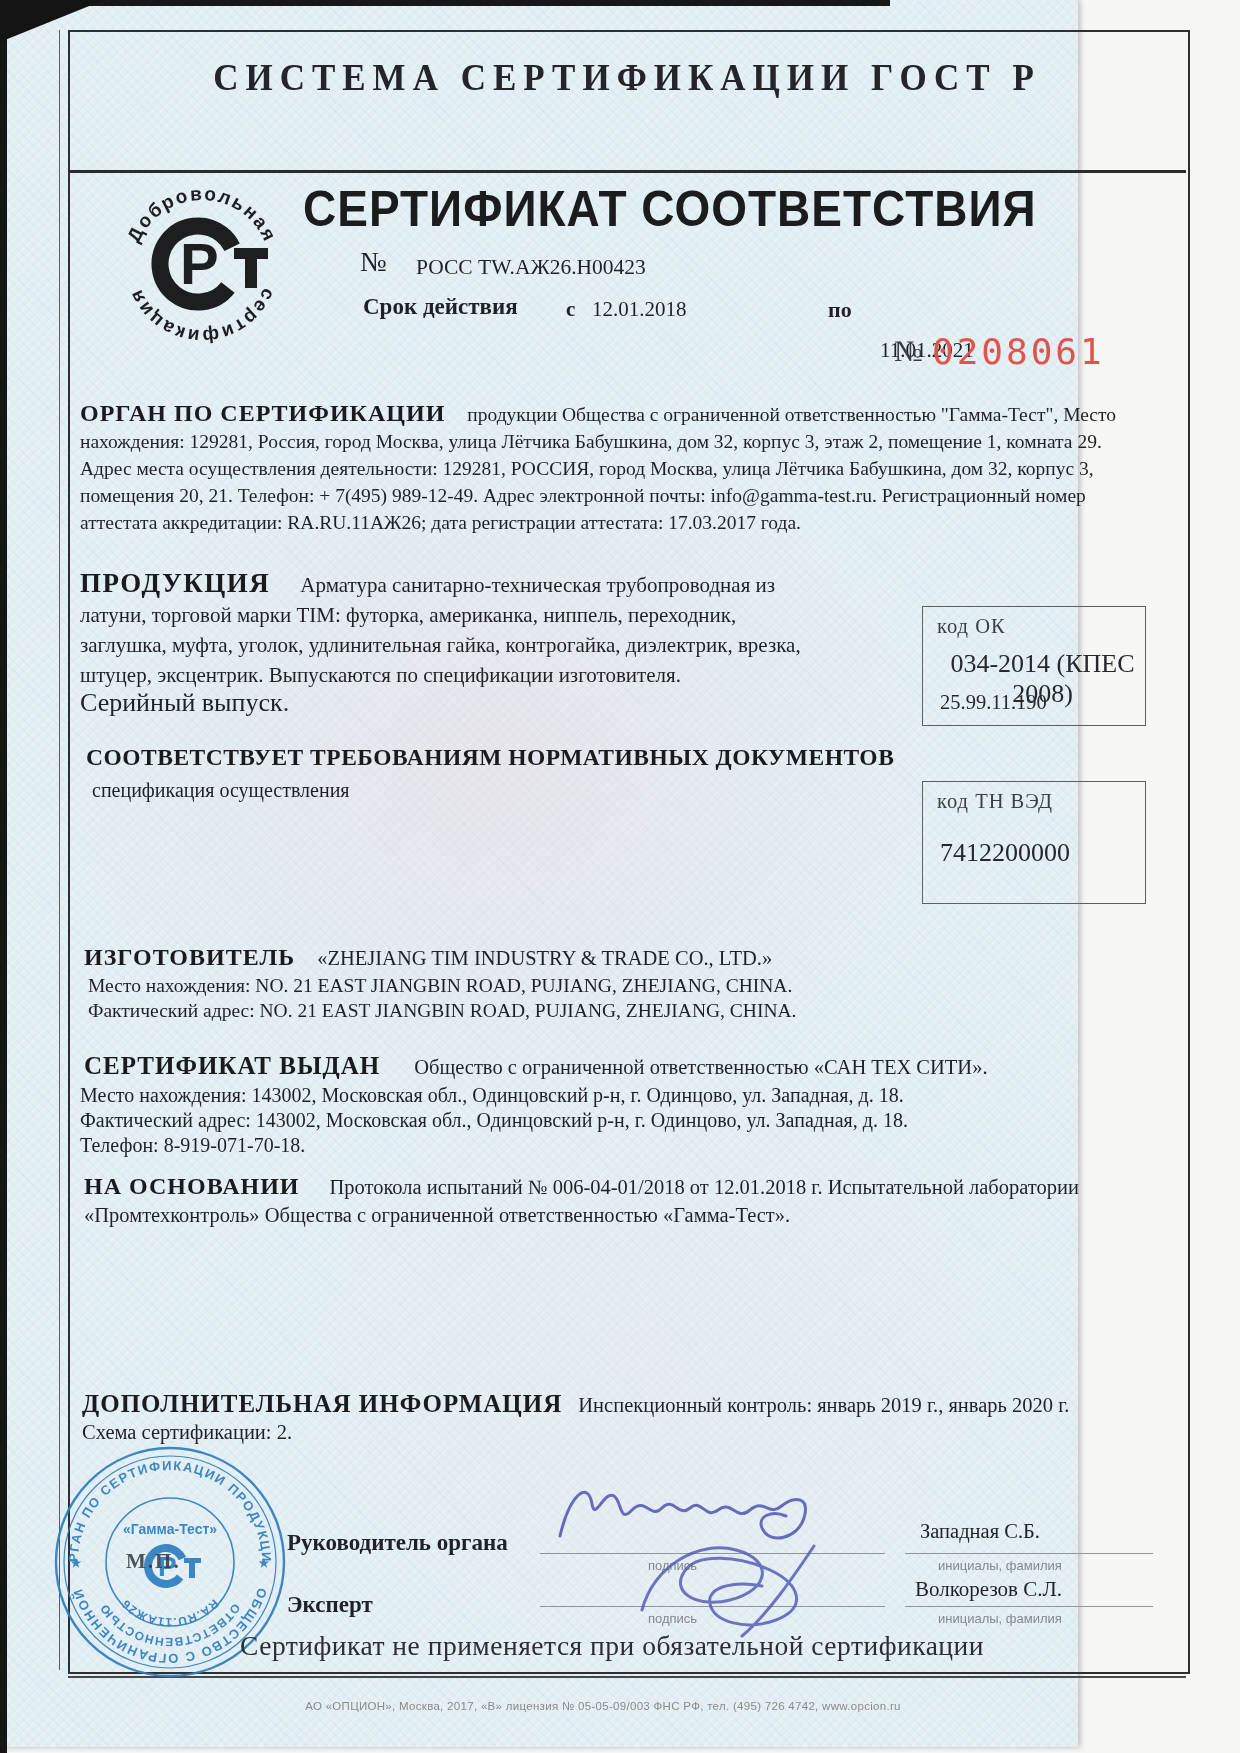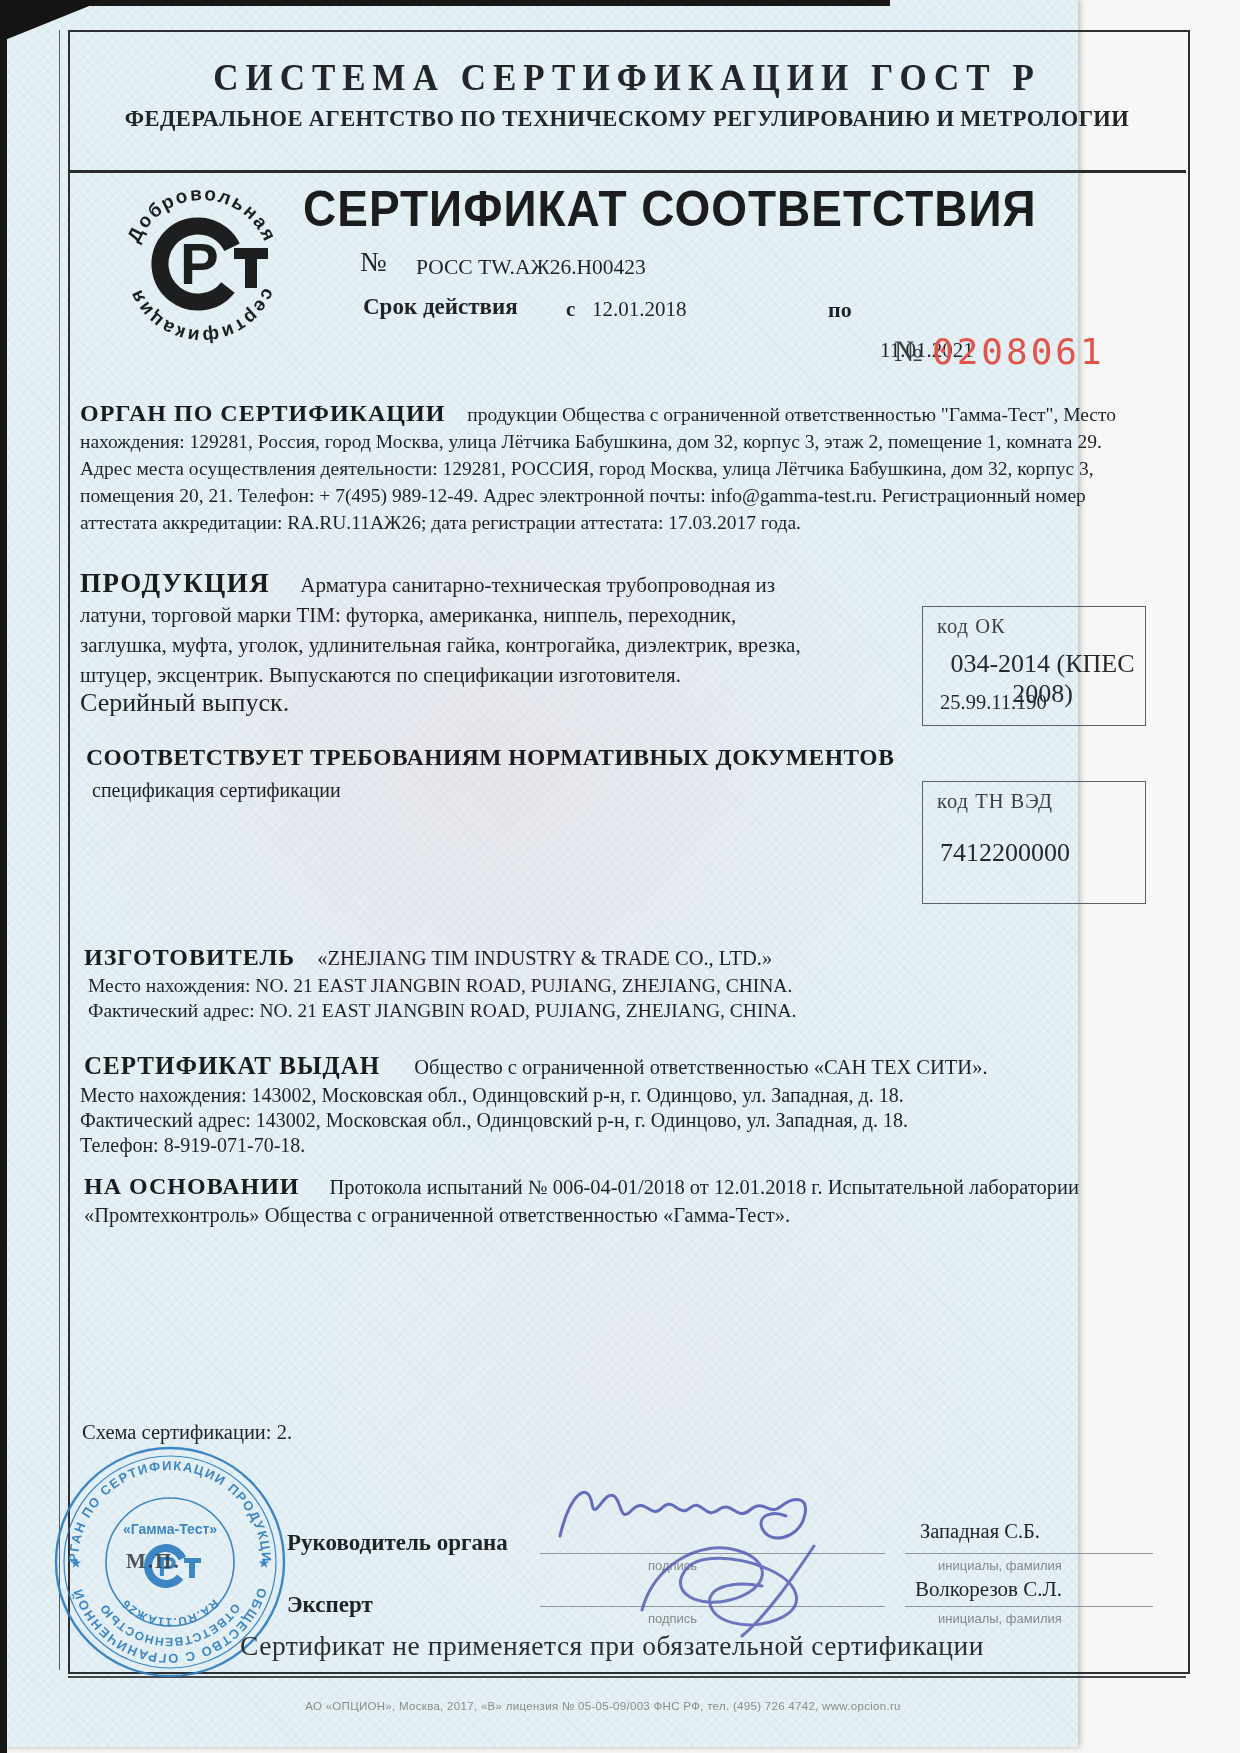--- a/index.html
+++ b/index.html
@@ -58,21 +58,20 @@
 
 <div id="canvas">
   <div id="paper">
 
     <div class="frame"></div>
     <div class="frame-left2"></div>
     <div class="hdr-divider"></div>
     <div class="frame-bottom2"></div>
 
     <div class="t hdr1">СИСТЕМА СЕРТИФИКАЦИИ ГОСТ Р</div>
-    <div class="t hdr2">ФЕДЕРАЛЬНОЕ АГЕНТСТВО ПО ТЕХНИЧЕСКОМУ РЕГУЛИРОВАНИЮ И МЕТРОЛОГИИ</div>
 
     <svg style="left:110px;top:172px;" width="184" height="184" viewBox="0 0 184 184">
       <defs>
         <path id="lt" d="M 24,96 A 68,68 0 0 1 160,96"></path>
         <path id="lb" d="M 158,92 A 66,66 0 0 1 26,92"></path>
       </defs>
       <text font-family="Liberation Sans,sans-serif" font-size="19" font-weight="bold" fill="#1d1e20" letter-spacing="2">
         <textPath href="#lt" startOffset="50%" text-anchor="middle">Добровольная</textPath>
       </text>
       <text font-family="Liberation Sans,sans-serif" font-size="19" font-weight="bold" fill="#1d1e20" letter-spacing="2">
@@ -109,21 +108,21 @@
     </p>
     <div class="line" style="left:80px;top:688px;font-size:26px;">Серийный выпуск.</div>
 
     <div class="code-box" style="left:922px;top:606px;width:222px;height:118px;text-align:center;">
       <div class="cb-label">код ОК</div>
       <div class="cb-v1">034-2014 (КПЕС 2008)</div>
       <div class="cb-v2">25.99.11.190</div>
     </div>
 
     <div class="line" style="left:86px;top:744px;font-size:23.5px;font-weight:bold;letter-spacing:.5px;color:#1a1b1d;">СООТВЕТСТВУЕТ ТРЕБОВАНИЯМ НОРМАТИВНЫХ ДОКУМЕНТОВ</div>
-    <div class="line" style="left:92px;top:779px;font-size:20px;">спецификация сертификации</div>
+    <div class="line" style="left:92px;top:779px;font-size:20px;">спецификация осуществления</div>
 
     <div class="code-box" style="left:922px;top:781px;width:222px;height:121px;">
       <div class="cb-label">код ТН ВЭД</div>
       <div class="cb-v1" style="top:56px;">7412200000</div>
     </div>
 
     <p class="para" style="left:84px;top:944px;">
       <span class="sect">ИЗГОТОВИТЕЛЬ</span><span class="gap"></span><span style="font-size:20.5px;">«ZHEJIANG TIM INDUSTRY &amp; TRADE CO., LTD.»</span>
     </p>
     <div class="line" style="left:88px;top:975px;font-size:19.5px;">Место нахождения: NO. 21 EAST JIANGBIN ROAD, PUJIANG, ZHEJIANG, CHINA.</div>
@@ -133,20 +132,23 @@
       <span class="sect" style="font-size:25px;">СЕРТИФИКАТ ВЫДАН</span><span class="gap" style="width:34px;"></span><span style="font-size:20.5px;">Общество с ограниченной ответственностью «САН ТЕХ СИТИ».</span>
     </p>
     <div class="line" style="left:80px;top:1084px;font-size:20px;">Место нахождения: 143002, Московская обл., Одинцовский р-н, г. Одинцово, ул. Западная, д. 18.</div>
     <div class="line" style="left:80px;top:1109px;font-size:20px;">Фактический адрес: 143002, Московская обл., Одинцовский р-н, г. Одинцово, ул. Западная, д. 18.</div>
     <div class="line" style="left:80px;top:1134px;font-size:20px;">Телефон: 8-919-071-70-18.</div>
 
     <p class="para" style="left:84px;top:1172px;width:1030px;font-size:20.5px;line-height:28px;">
       <span class="sect">НА ОСНОВАНИИ</span><span class="gap" style="width:30px;"></span><span>Протокола испытаний № 006-04-01/2018 от 12.01.2018 г. Испытательной лаборатории «Промтехконтроль» Общества с ограниченной ответственностью «Гамма-Тест».</span>
     </p>
 
+    <p class="para" style="left:82px;top:1390px;width:1042px;font-size:20.5px;line-height:28px;">
+      <span class="sect" style="font-size:25px;">ДОПОЛНИТЕЛЬНАЯ ИНФОРМАЦИЯ</span><span class="gap" style="width:16px;"></span><span>Инспекционный контроль: январь 2019 г., январь 2020 г.</span>
+    </p>
     <div class="line" style="left:82px;top:1421px;font-size:20.5px;">Схема сертификации: 2.</div>
 
     <svg style="left:50px;top:1442px;opacity:.92;" width="240" height="240" viewBox="0 0 240 240">
       <defs>
         <path id="sot" d="M 28,120 A 92,92 0 0 1 212,120"></path>
         <path id="sob" d="M 212,120 A 92,92 0 0 1 28,120"></path>
         <path id="sib" d="M 196,120 A 76,76 0 0 1 44,120"></path>
         <path id="sra" d="M 178,128 A 59,59 0 0 1 62,128"></path>
       </defs>
       <g stroke="#2f7ec0" fill="none">

